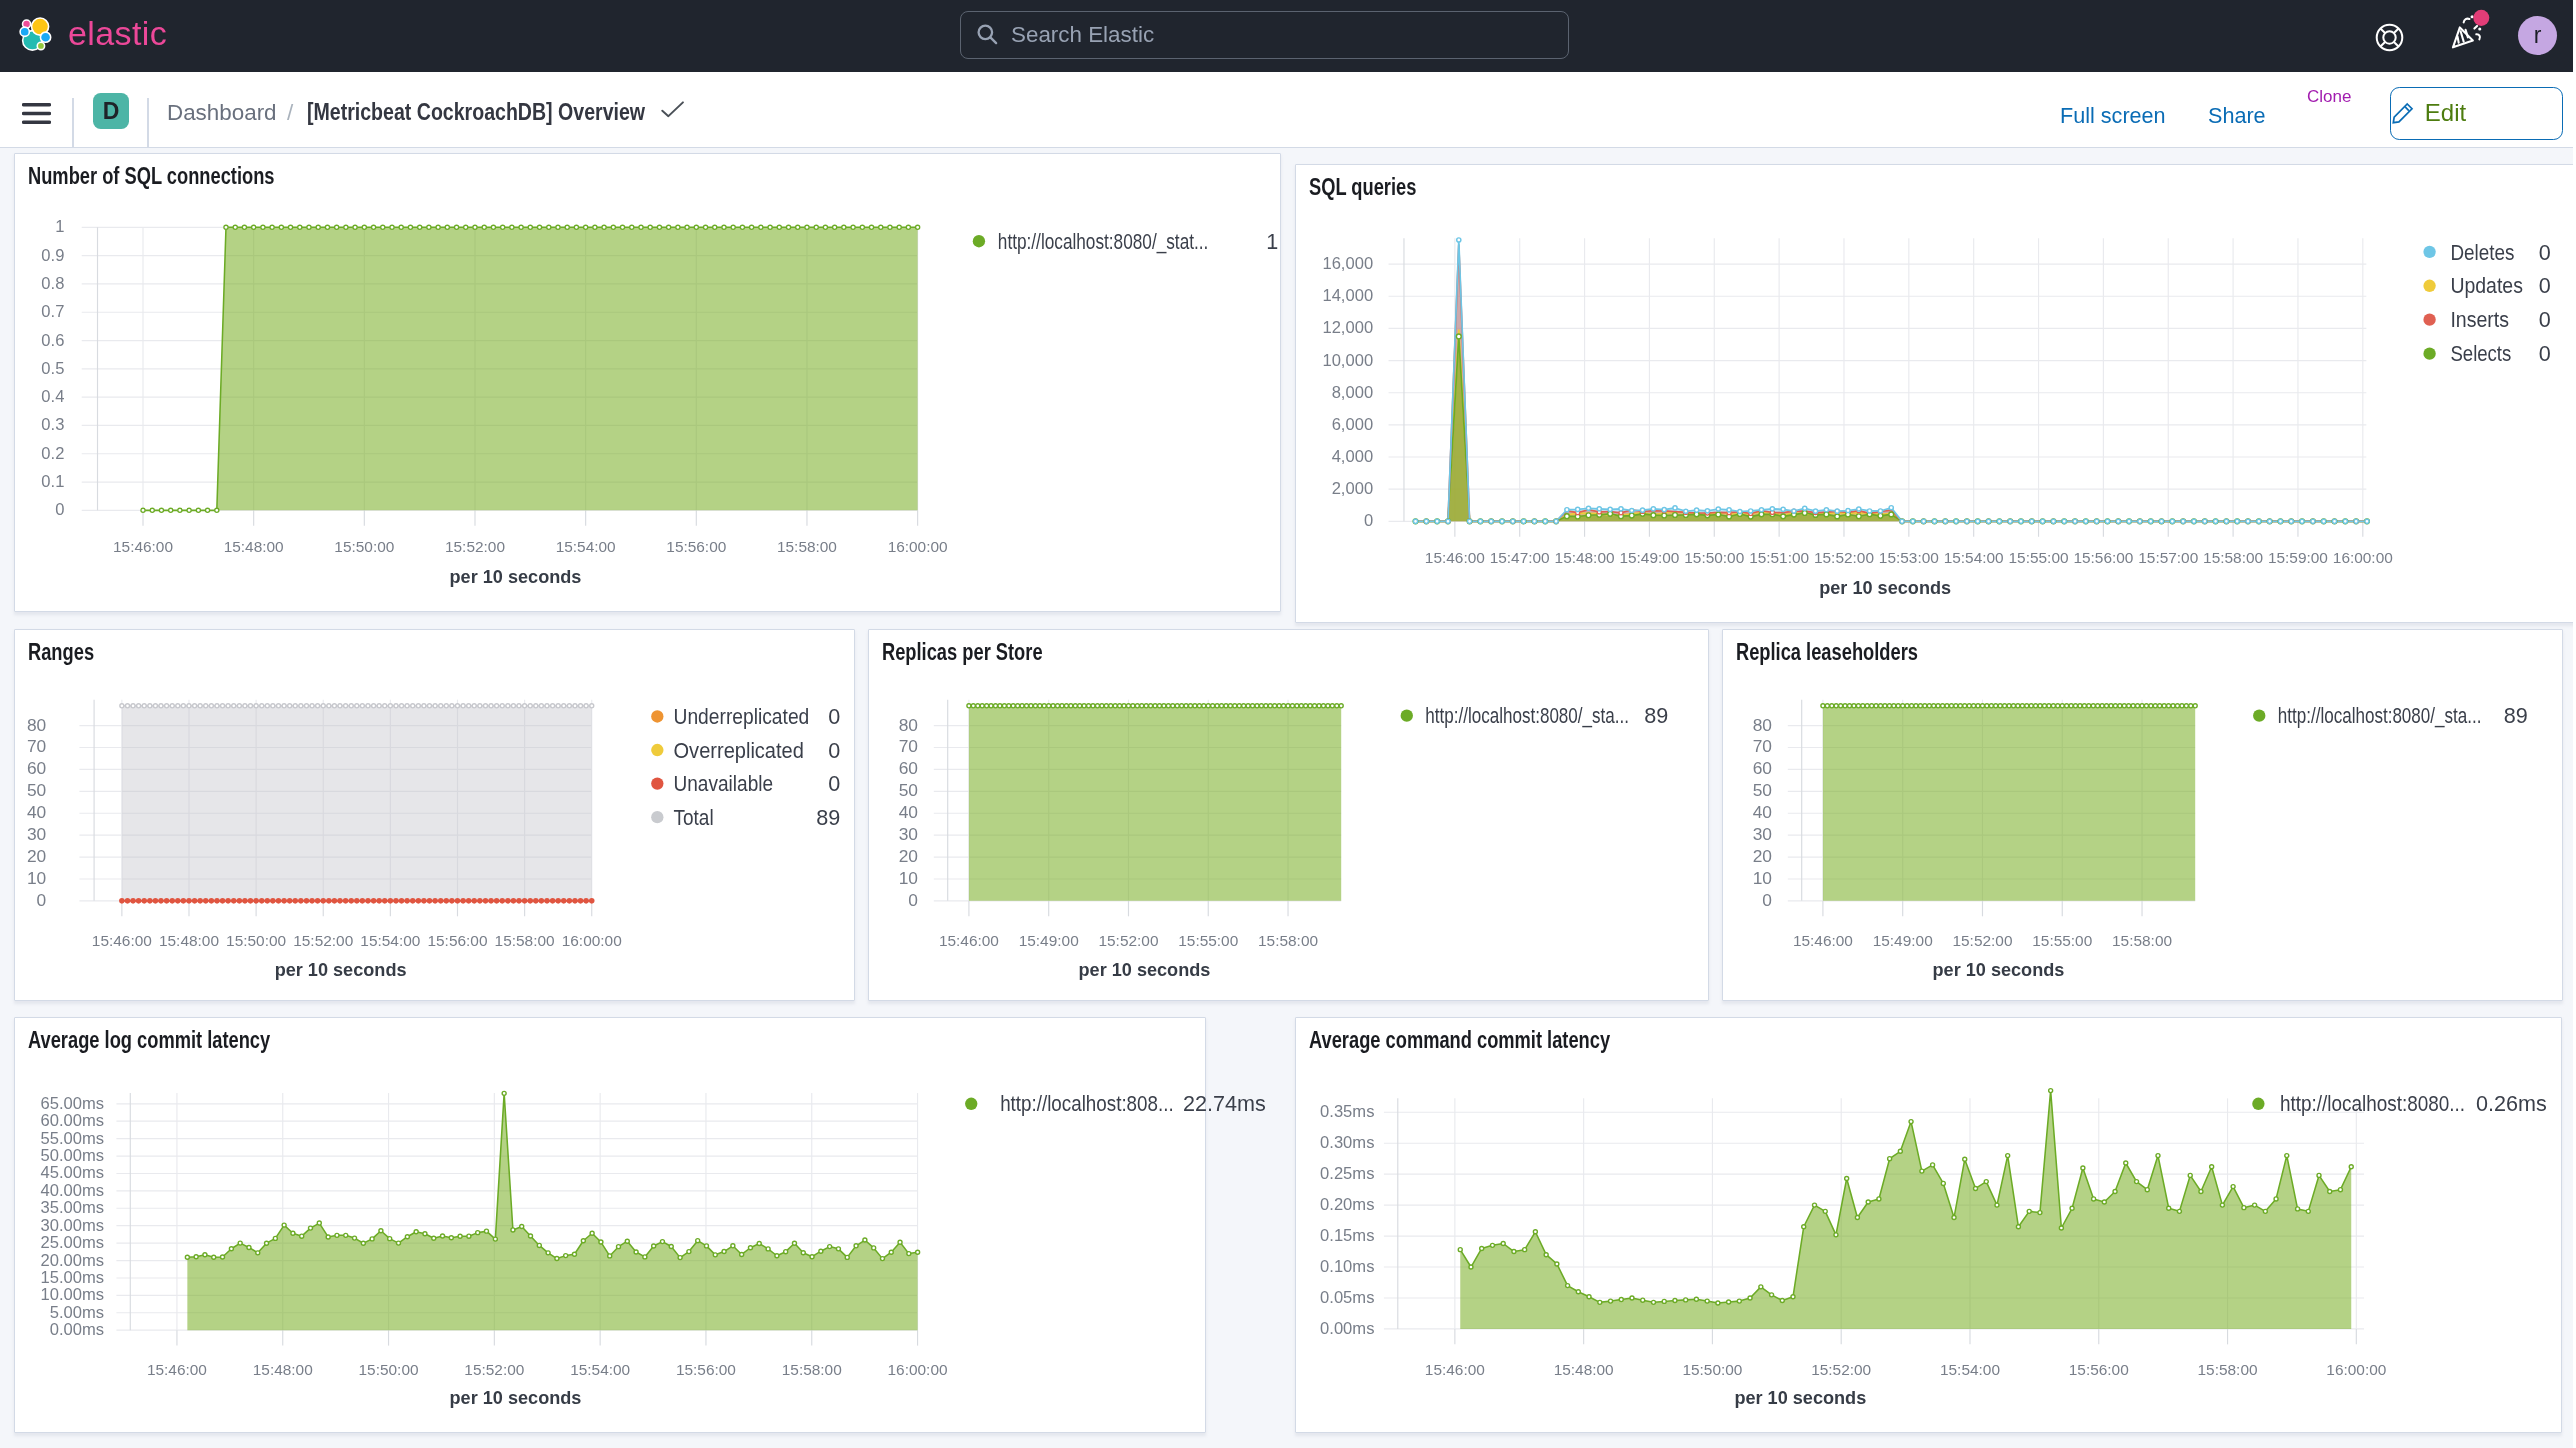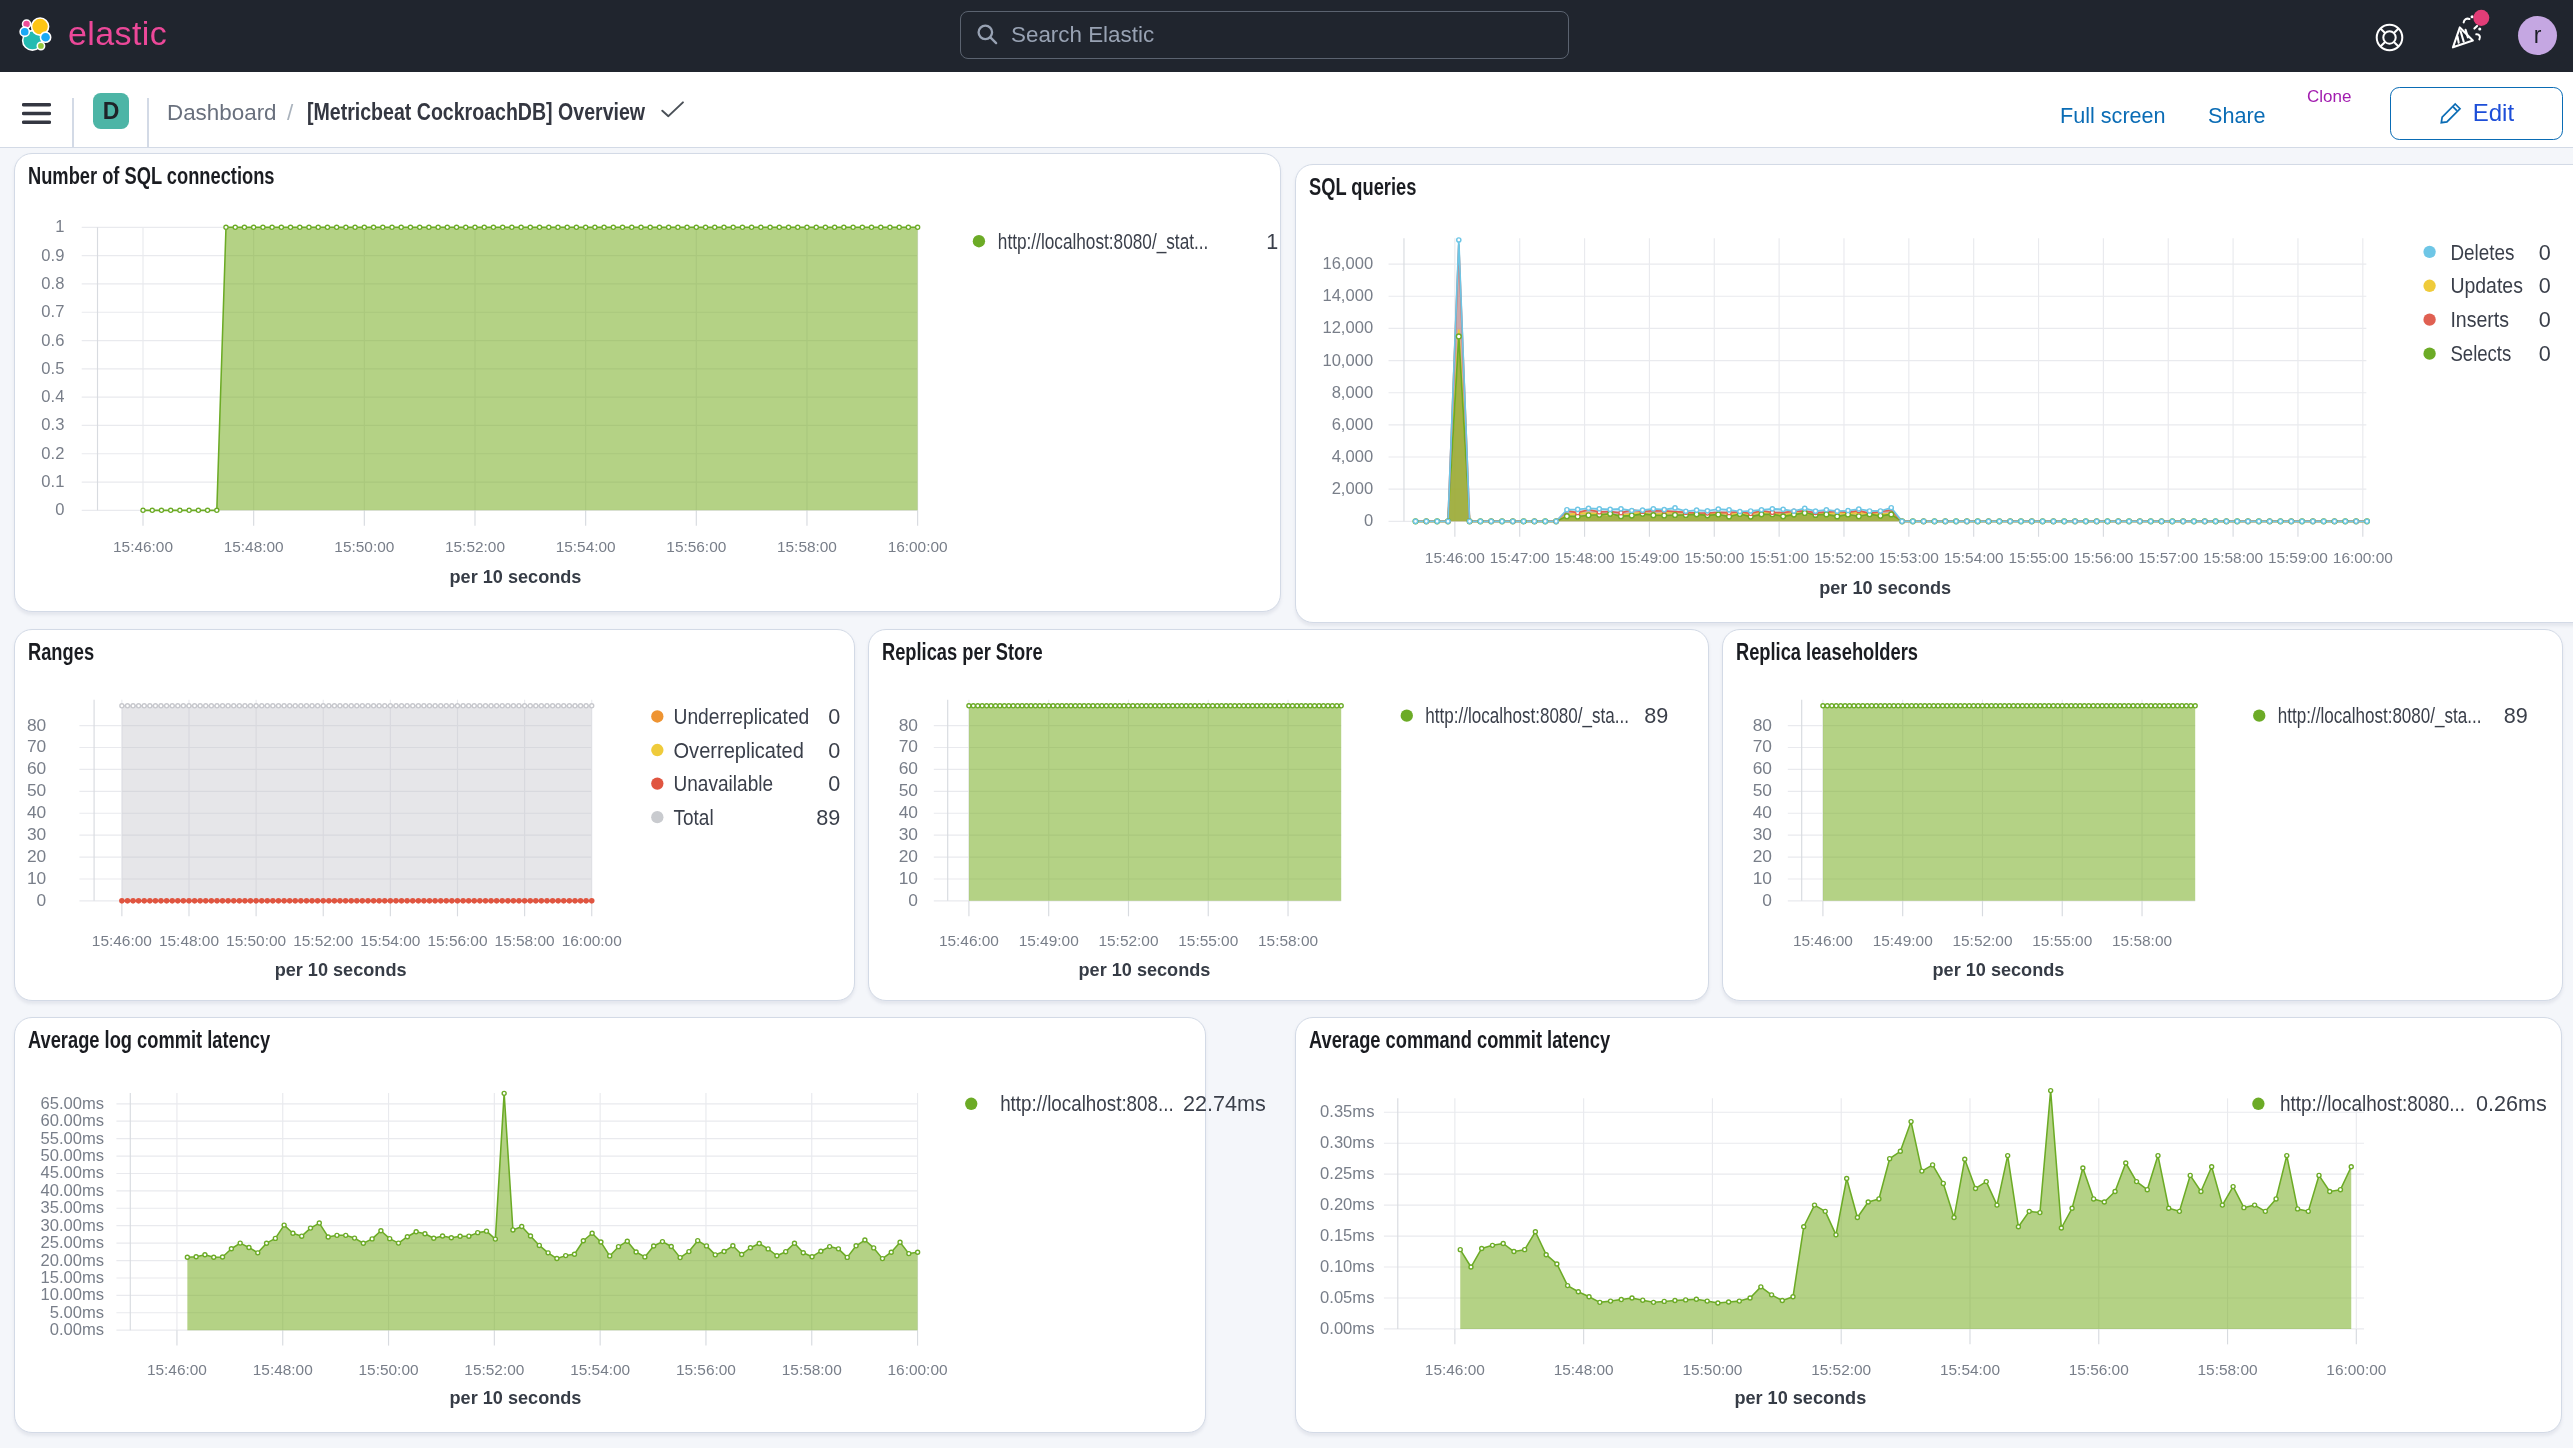--- a/index.html
+++ b/index.html
@@ -1,15 +1,15 @@
 <!DOCTYPE html>
 <html style="font-size:12.3px"><head><meta charset="utf-8"><style>
 * { margin:0; padding:0; box-sizing:border-box; }
 body { width:2576px; height:1448px; background:#f4f6fa; font-family:"Liberation Sans", sans-serif; position:relative; overflow:hidden; }
-.panel { position:absolute; background:#ffffff; border:1.5px solid #d3dae6; border-radius:18px;
+.panel { position:absolute; background:#ffffff; border:1.5px solid #d3dae6; border-radius:1px;
   box-shadow:0 2.3px 3.1px rgba(153,163,181,0.18); }
 .panel h3 { position:absolute; left:13px; top:9.3px; font-size:23px; color:#1a1c21; font-weight:bold; transform:scaleX(0.795); transform-origin:left center; white-space:nowrap; }
 </style></head>
 <body>
 <div style="position:absolute;left:0;top:0;width:2576px;height:72px;background:#20252e">
 <svg width="39" height="39" viewBox="0 0 32 32" style="position:absolute;left:18.5px;top:16px">
 <g stroke="#ffffff" stroke-width="1.3">
 <circle cx="11" cy="20" r="8" fill="#24bbb1"></circle>
 <circle cx="17.3" cy="8.7" r="7" fill="#fec514"></circle>
 <circle cx="6.2" cy="6.6" r="3.3" fill="#f04e98"></circle>
@@ -68,21 +68,21 @@
 <div style="position:absolute;left:147px;top:26px;width:1.5px;height:50px;background:#d3dae6"></div>
 <span style="position:absolute;left:167px;top:28px;font-size:22.4px;color:#69707d">Dashboard</span>
 <span style="position:absolute;left:287px;top:28px;font-size:22.4px;color:#a9b2bc">/</span>
 <span style="position:absolute;left:307px;top:26px;font-size:24px;font-weight:600;color:#343741;transform:scaleX(0.815);transform-origin:left center;white-space:nowrap">[Metricbeat CockroachDB] Overview</span>
 <svg width="26" height="18.5" viewBox="0 0 34 24" style="position:absolute;left:660px;top:28px">
 <path d="M3 14 L11 21 L30 3" fill="none" stroke="#4a5057" stroke-width="2.6" stroke-linecap="round" stroke-linejoin="round"></path>
     </svg>
 <span style="position:absolute;left:2060px;top:31px;font-size:21.6px;color:#0a6cb5">Full screen</span>
 <span style="position:absolute;left:2208px;top:31px;font-size:21.6px;color:#0a6cb5">Share</span>
 <span style="position:absolute;left:2307px;top:15px;font-size:17px;color:#a21caf">Clone</span>
-<div style="position:absolute;left:2390px;top:14.7px;width:173px;height:53px;border:1.5px solid #0a6cb5;border-radius:9.3px;color:#1d4ed8;font-size:24px;display:flex;align-items:center;justify-content:center"><svg width="23" height="23" viewBox="0 0 16 16" style="vertical-align:-3.1px;margin-right:10.8px">
+<div style="position:absolute;left:2390px;top:14.7px;width:173px;height:53px;border:1.5px solid #0a6cb5;border-radius:9.3px;color:#4d7c0f;font-size:24px;display:flex;align-items:center;justify-content:flex-start"><svg width="23" height="23" viewBox="0 0 16 16" style="vertical-align:-3.1px;margin-right:10.8px">
         <path d="M11.3 1.4 L14.6 4.7 L5.5 13.8 L1.6 14.4 L2.2 10.5 Z M10 3.6 L12.4 6" fill="none" stroke="#0a6cb5" stroke-width="1.2"></path>
       </svg>Edit</div>
 </div>
 <div class="panel" style="left:13.5px;top:153px;width:1267px;height:459px">
 <h3>Number of SQL connections</h3>
 <svg width="1267" height="459" viewBox="0 0 1643 595" style="position:absolute;left:0;top:0" font-family="Liberation Sans, sans-serif">
       <line x1="86.5" y1="462.0" x2="1170.5" y2="462.0" stroke="#e9eaee" stroke-width="1.5"></line>
       <text x="64.0" y="468.5" font-size="21.5" fill="#787e89" text-anchor="end">0</text>
       <line x1="86.5" y1="425.3" x2="1170.5" y2="425.3" stroke="#e9eaee" stroke-width="1.5"></line>
       <text x="64.0" y="431.8" font-size="21.5" fill="#787e89" text-anchor="end">0.1</text>

